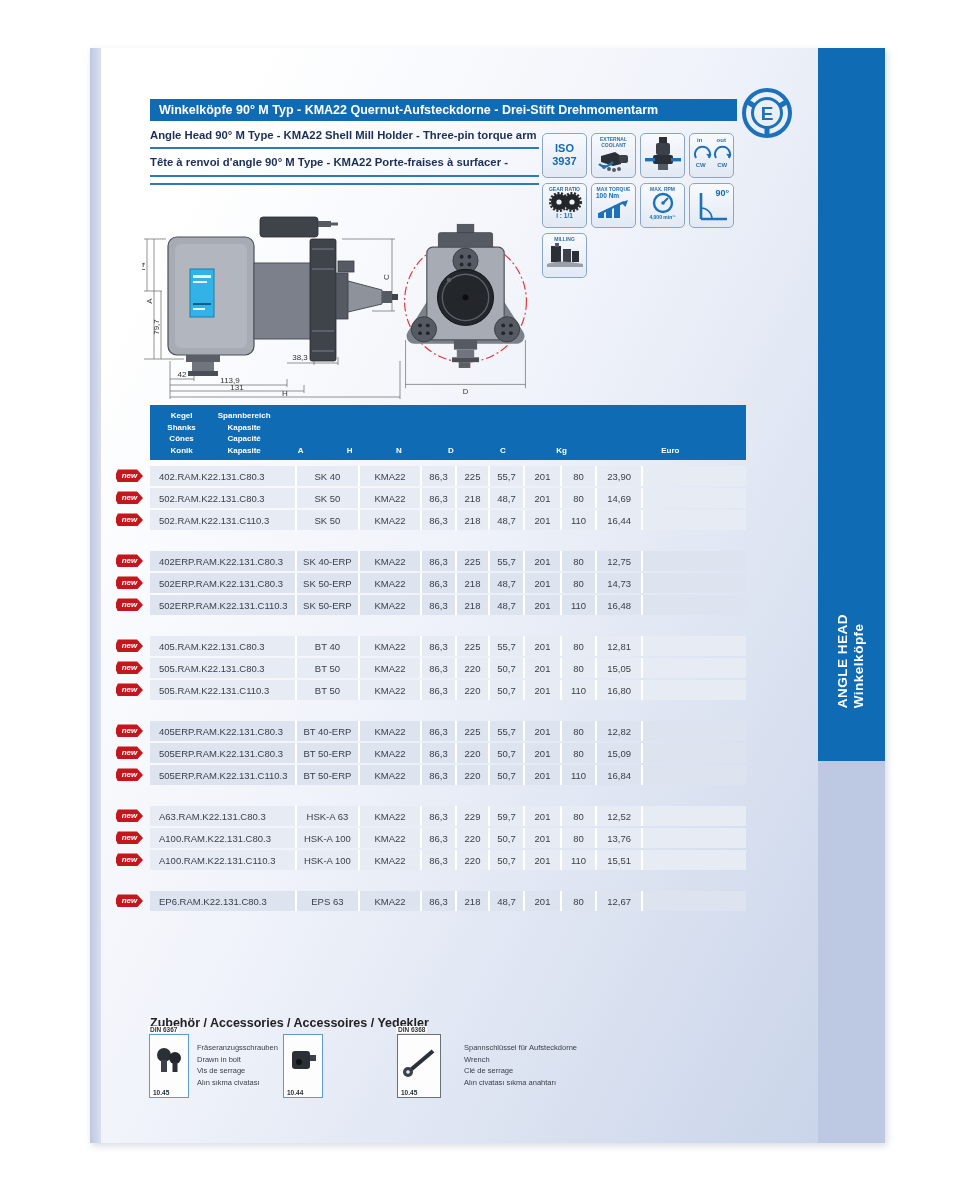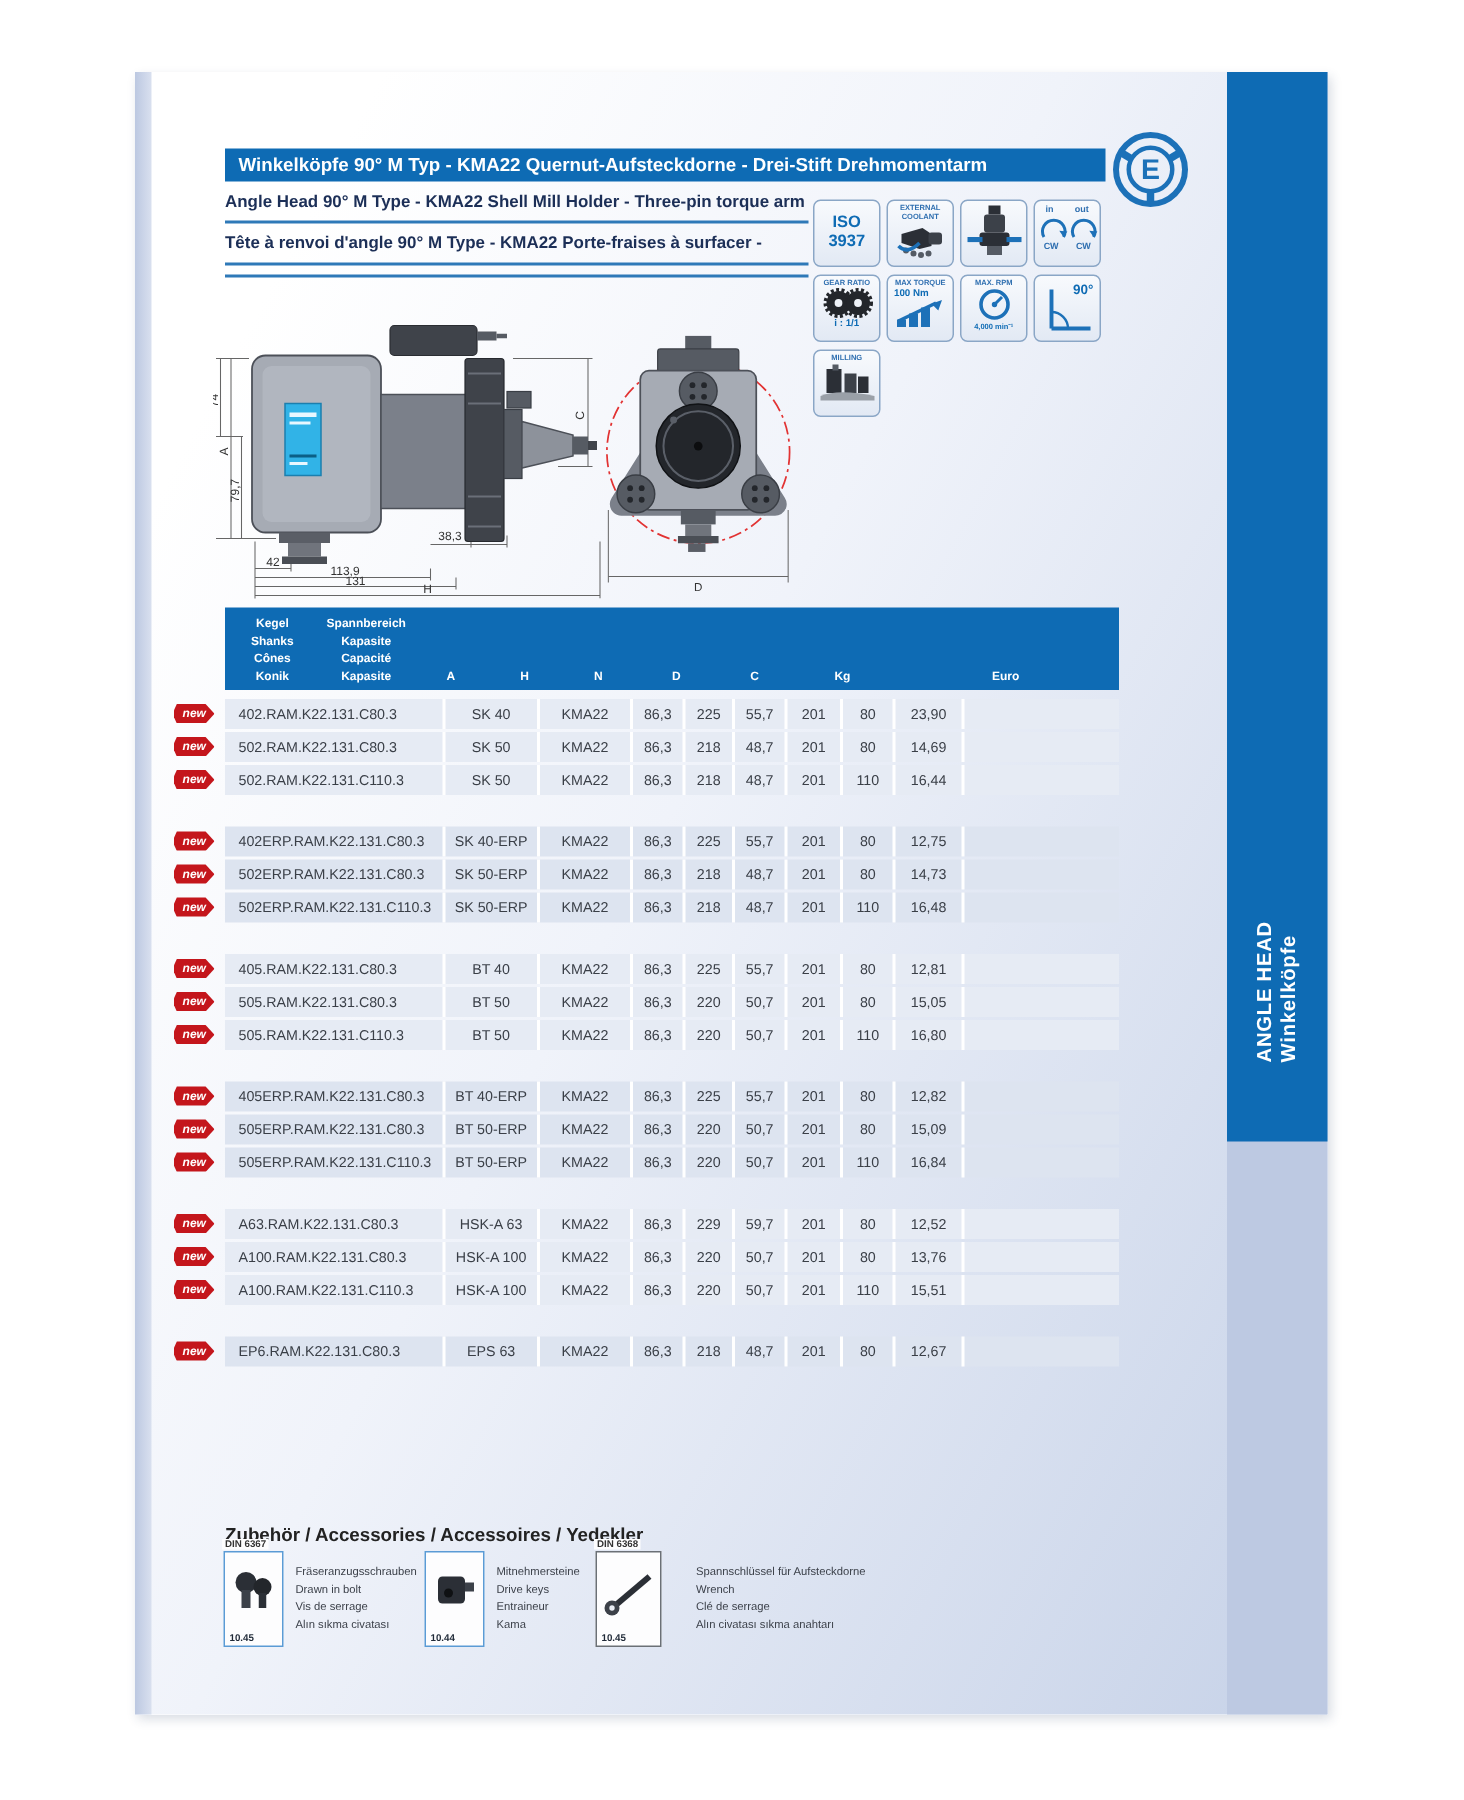--- a/index.html
+++ b/index.html
@@ -617,26 +617,20 @@
   </div>
 
   <div class="acc-box" style="left:193px;top:986px;">
     <svg width="30" height="32" viewBox="0 0 30 32">
       <rect x="4" y="6" width="18" height="18" rx="3" fill="#2b2f36"></rect>
       <rect x="22" y="10" width="6" height="6" fill="#3c4149"></rect>
       <circle cx="11" cy="17" r="3" fill="#0f1113"></circle>
     </svg>
     <span class="acc-page">10.44</span>
   </div>
-  <div class="acc-text" style="left:241px;top:994px;">
-    <div>Mitnehmersteine</div>
-    <div>Drive keys</div>
-    <div>Entraineur</div>
-    <div>Kama</div>
-  </div>
 
   <div class="acc-box gray" style="left:307px;top:986px;width:44px;">
     <span class="acc-din" style="border-color:#6b7076;">DIN 6368</span>
     <svg width="36" height="34" viewBox="0 0 36 34">
       <line x1="6" y1="28" x2="32" y2="6" stroke="#2b2f36" stroke-width="4"></line>
       <circle cx="7" cy="27" r="5" fill="#3c4149"></circle>
       <circle cx="7" cy="27" r="1.8" fill="#e9edf4"></circle>
     </svg>
     <span class="acc-page">10.45</span>
   </div>

